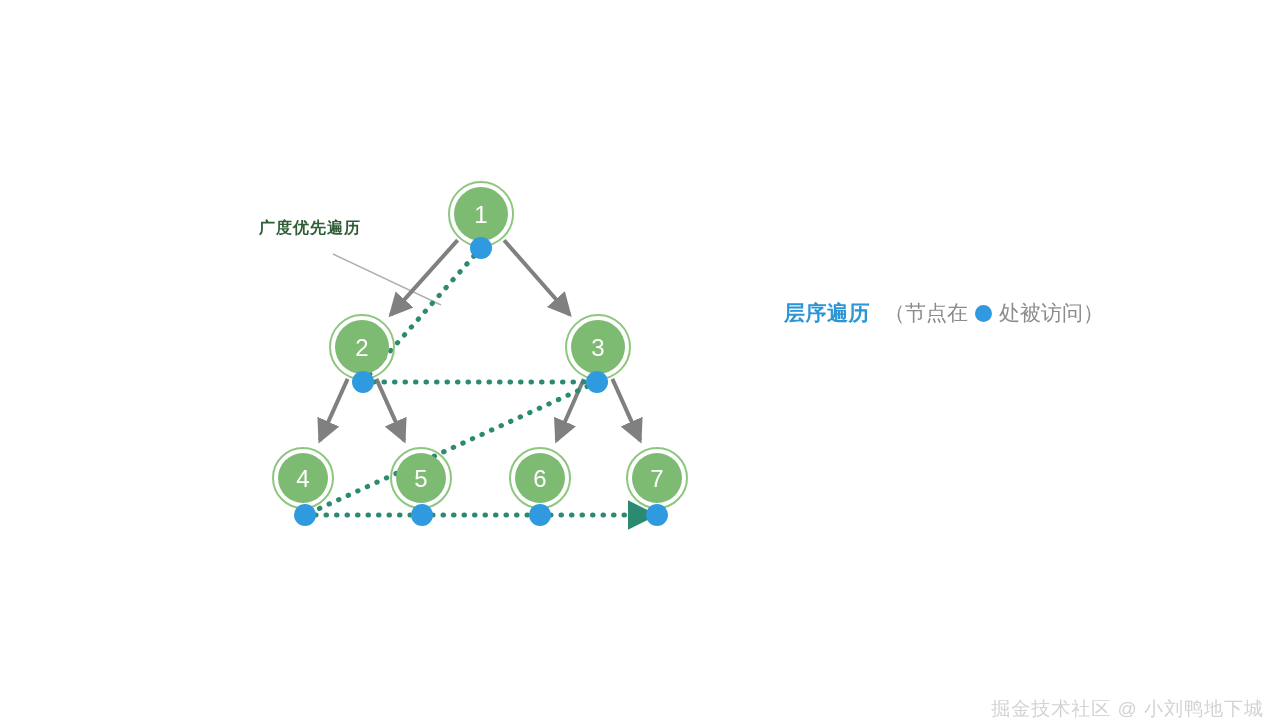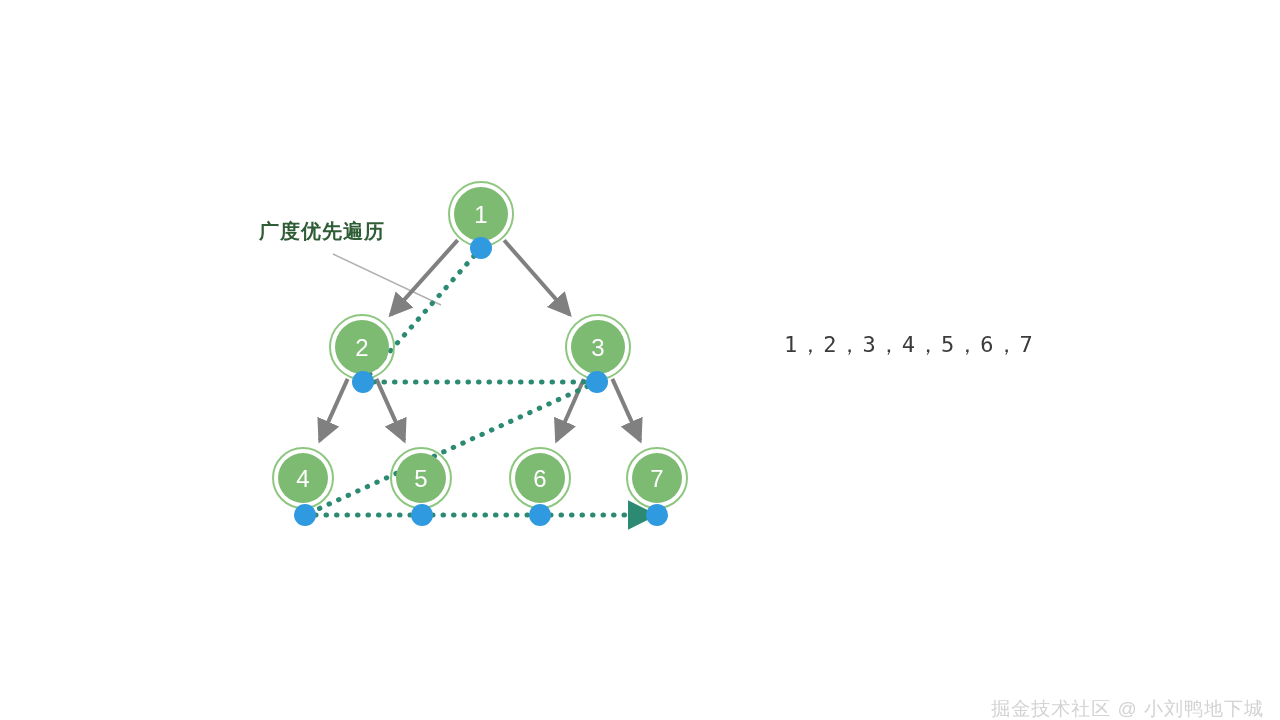--- a/index.html
+++ b/index.html
@@ -65,21 +65,21 @@
     color: #3b3b3b;
     letter-spacing: 2px;
     white-space: nowrap;
   }
 
   
   .bfs-label {
     position: absolute;
     left: 259px;
     top: 218px;
-    font-size: 20px;
+    font-size: 16px;
     font-weight: bold;
     color: #2f5d36;
     letter-spacing: 1px;
     white-space: nowrap;
   }
 
   
   .watermark {
     position: absolute;
     left: 0;
@@ -177,16 +177,23 @@
       <circle cx="305" cy="515" r="11" fill="#2f9ae0"></circle>
       <circle cx="422" cy="515" r="11" fill="#2f9ae0"></circle>
       <circle cx="540" cy="515" r="11" fill="#2f9ae0"></circle>
       <circle cx="657" cy="515" r="11" fill="#2f9ae0"></circle>
     </g>
 </svg>
 
 <div class="bfs-label">广度优先遍历</div>
 
 <div class="panel">
-  <div class="panel-seq">1，2，3，4，5，6，7</div>
+  <div class="panel-head">
+    <span class="panel-title">层序遍历</span>
+    <span class="panel-note">
+      <span>（节点在</span>
+      <span class="legend-dot"></span>
+      <span>处被访问）</span>
+    </span>
+  </div>
 </div>
 
 <div class="watermark">掘金技术社区 @ 小刘鸭地下城</div>
 
 </body></html>

